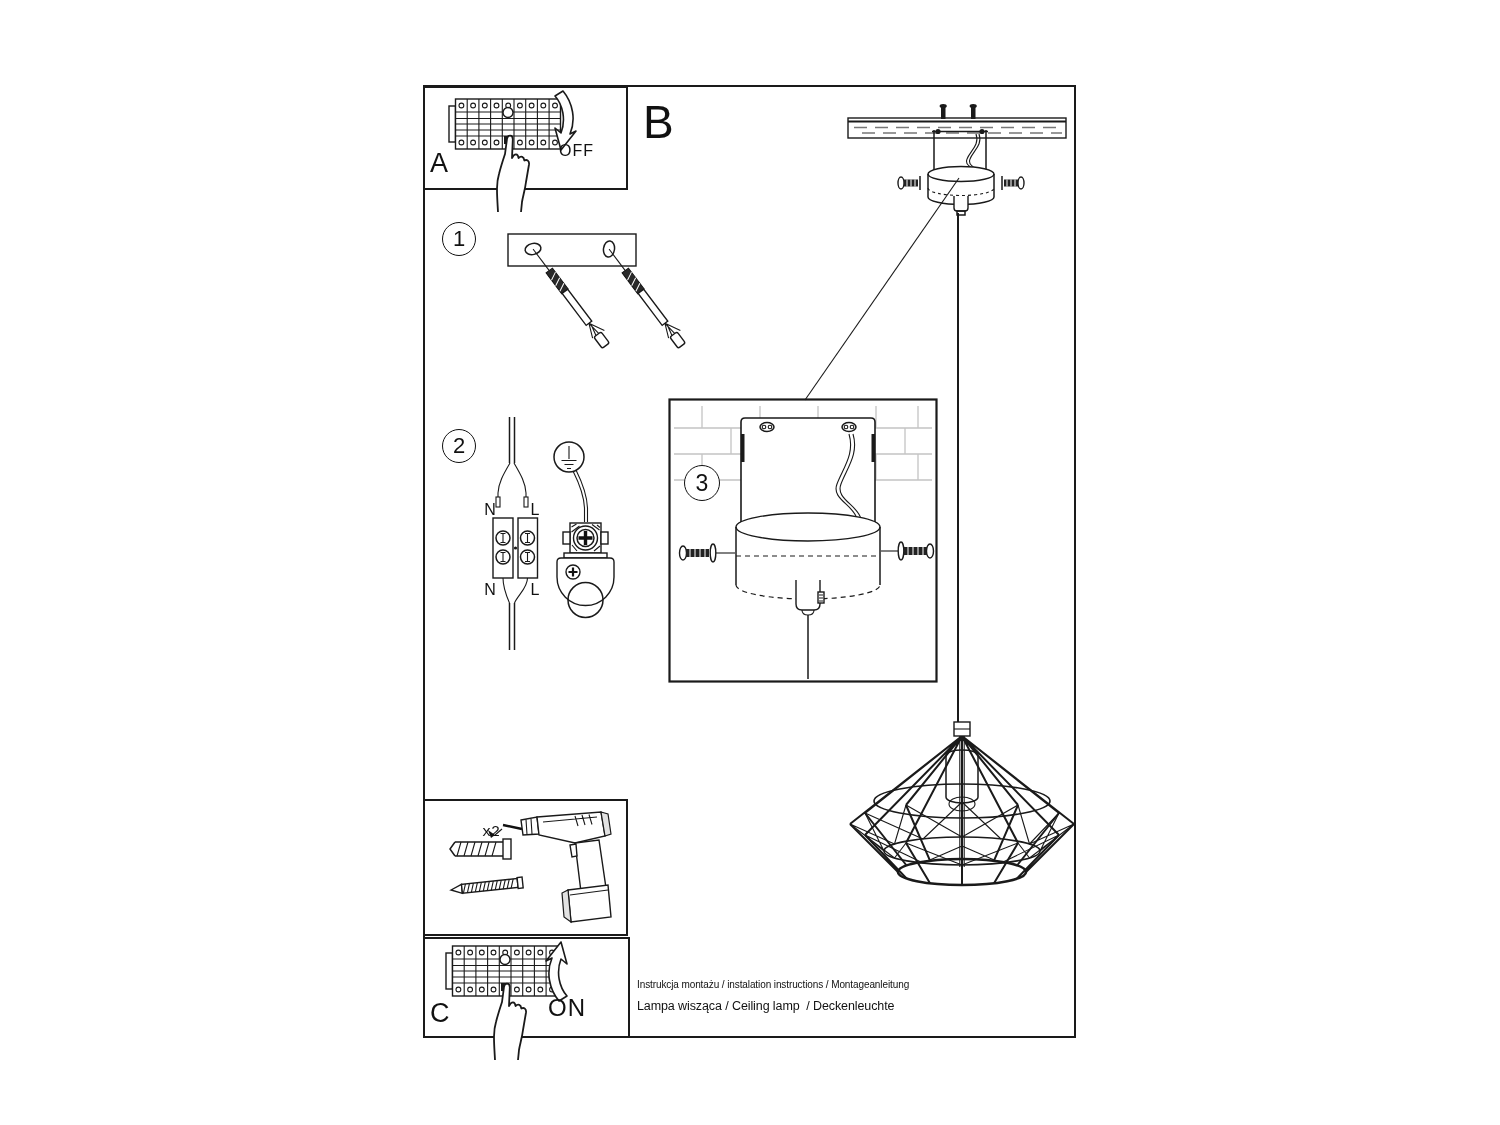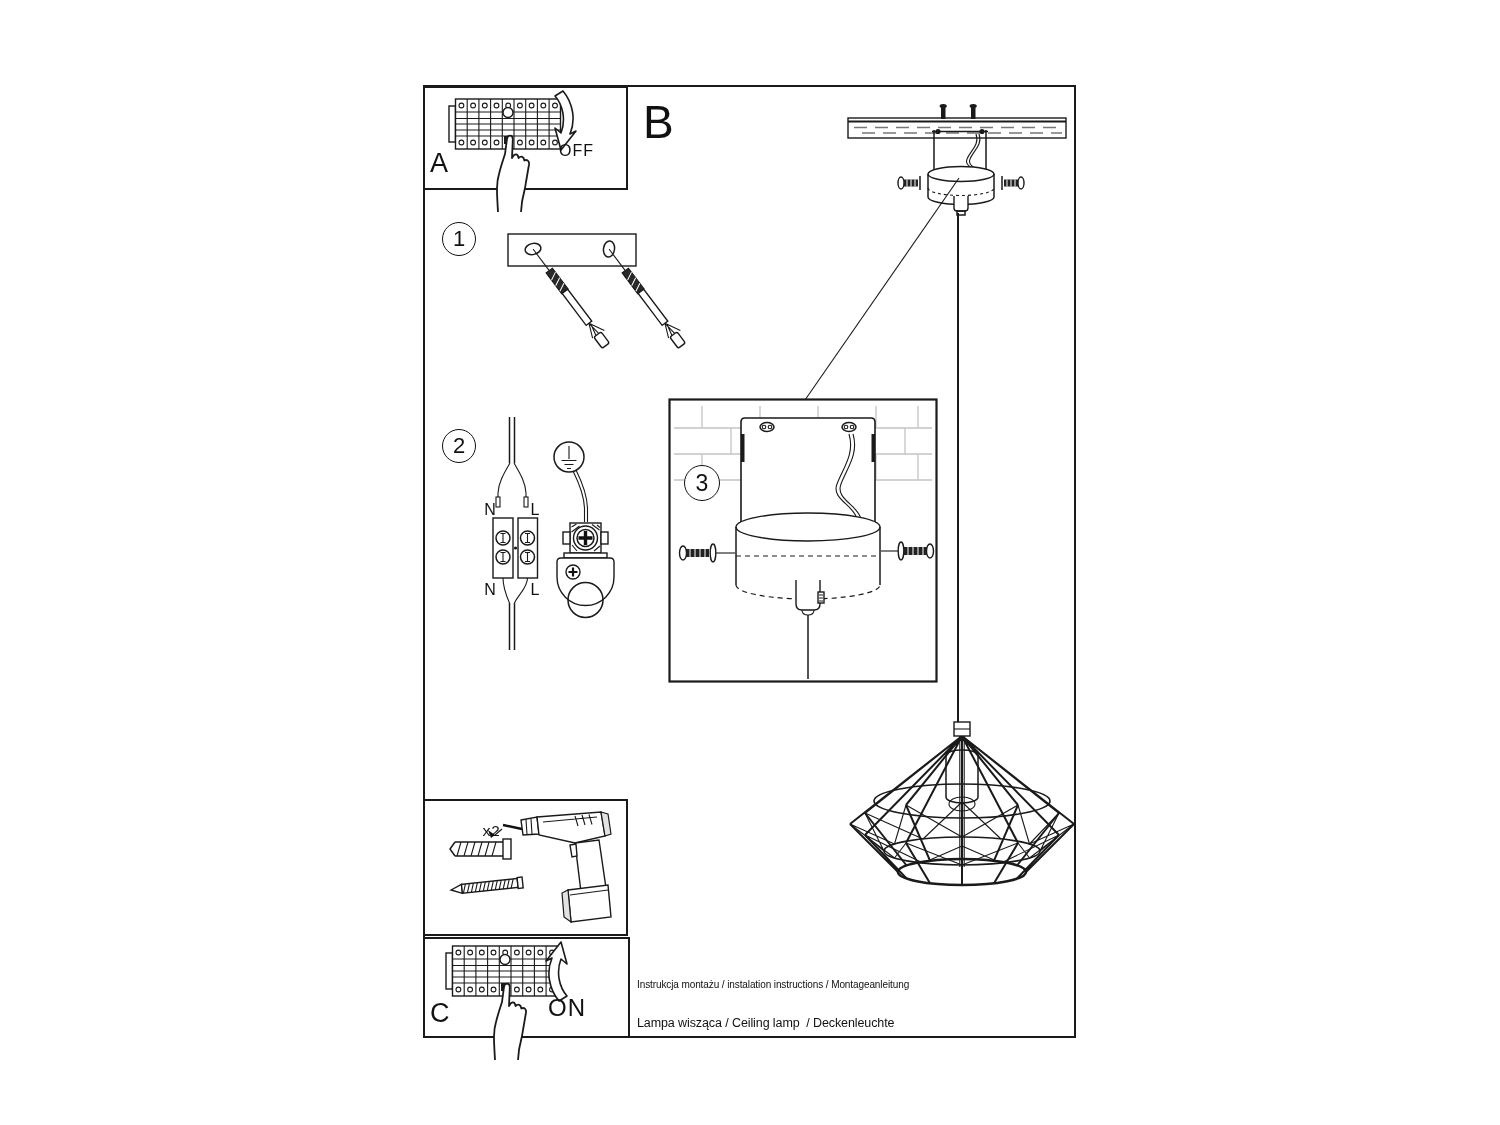--- a/index.html
+++ b/index.html
@@ -287,15 +287,15 @@
     <use href="#sym-breaker" x="20" y="5" width="116" height="54"></use>
     <use href="#sym-hand" x="57" y="41" width="50" height="80"></use>
     <g transform="translate(118,1)">
       <use href="#sym-arrow" width="36" height="62" transform="rotate(180 18 31)"></use>
     </g>
   </svg>
   <div class="lbl" style="left:430px;top:1000px;font-size:27px;">C</div>
   <div class="lbl" style="left:540px;top:996px;font-size:24px;letter-spacing:1px;margin-left:8px;">ON</div>
 
   <div class="lbl" style="left:637px;top:980px;font-size:10px;letter-spacing:-0.1px;">Instrukcja montażu / instalation instructions / Montageanleitung</div>
-  <div class="lbl" style="left:637px;top:1000px;font-size:12.5px;letter-spacing:-0.1px;margin-top:17px;">Lampa wisząca / Ceiling lamp  / Deckenleuchte</div>
+  <div class="lbl" style="left:637px;top:1000px;font-size:12.5px;letter-spacing:-0.1px;">Lampa wisząca / Ceiling lamp  / Deckenleuchte</div>
 
 </div>
 
 </body></html>

